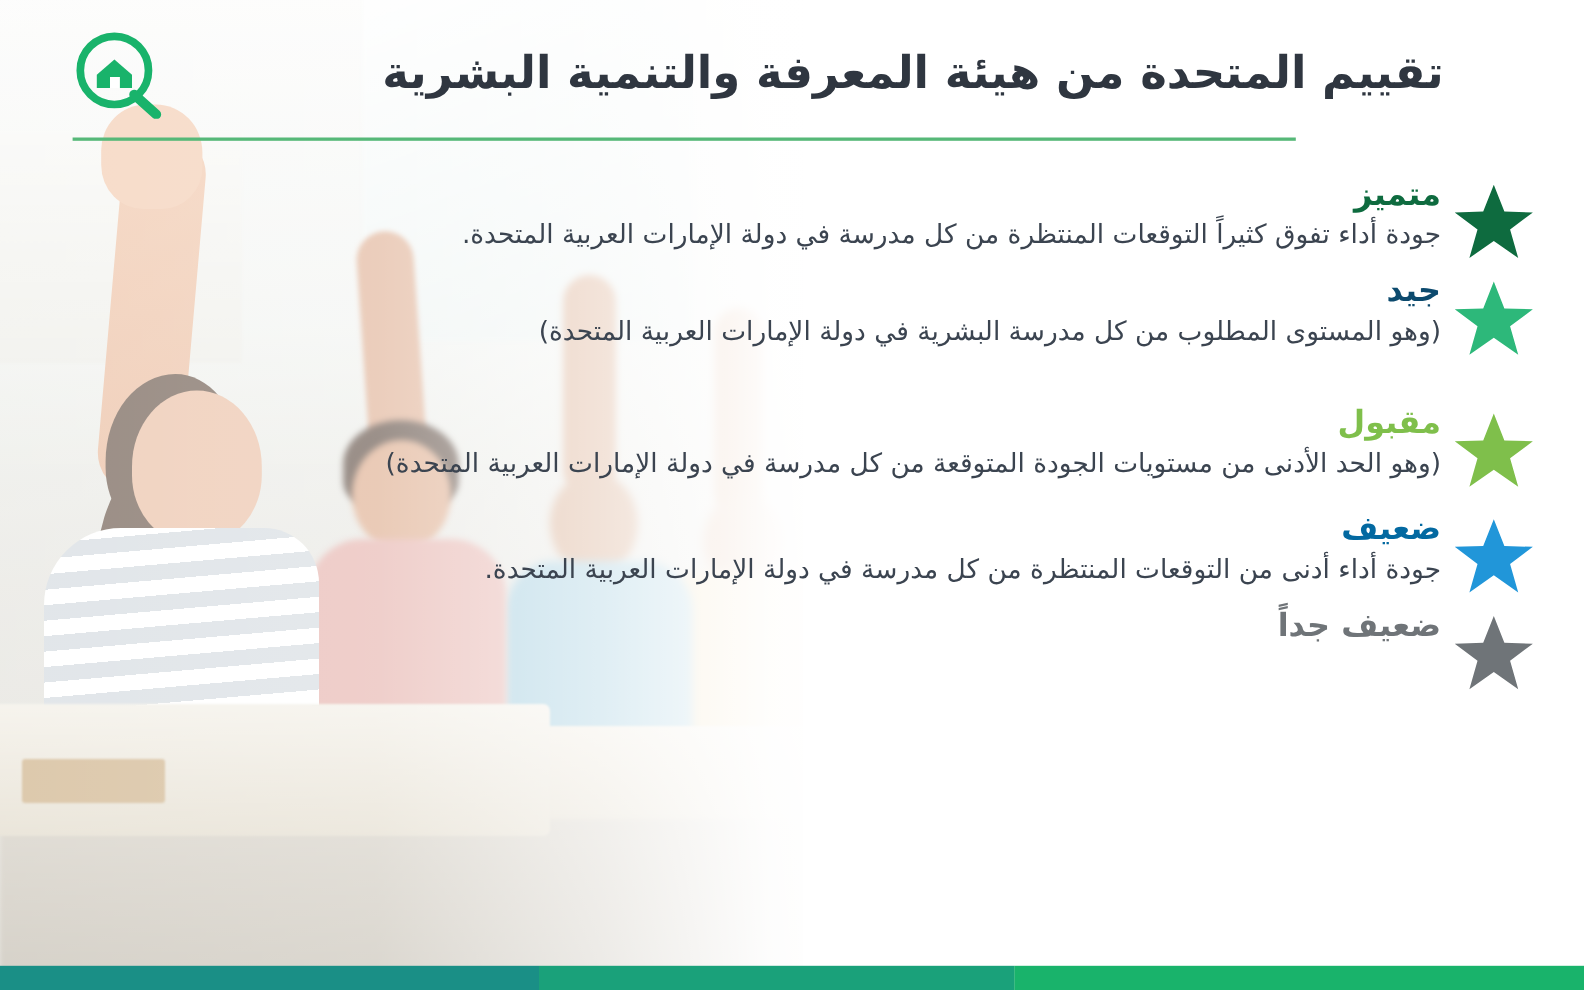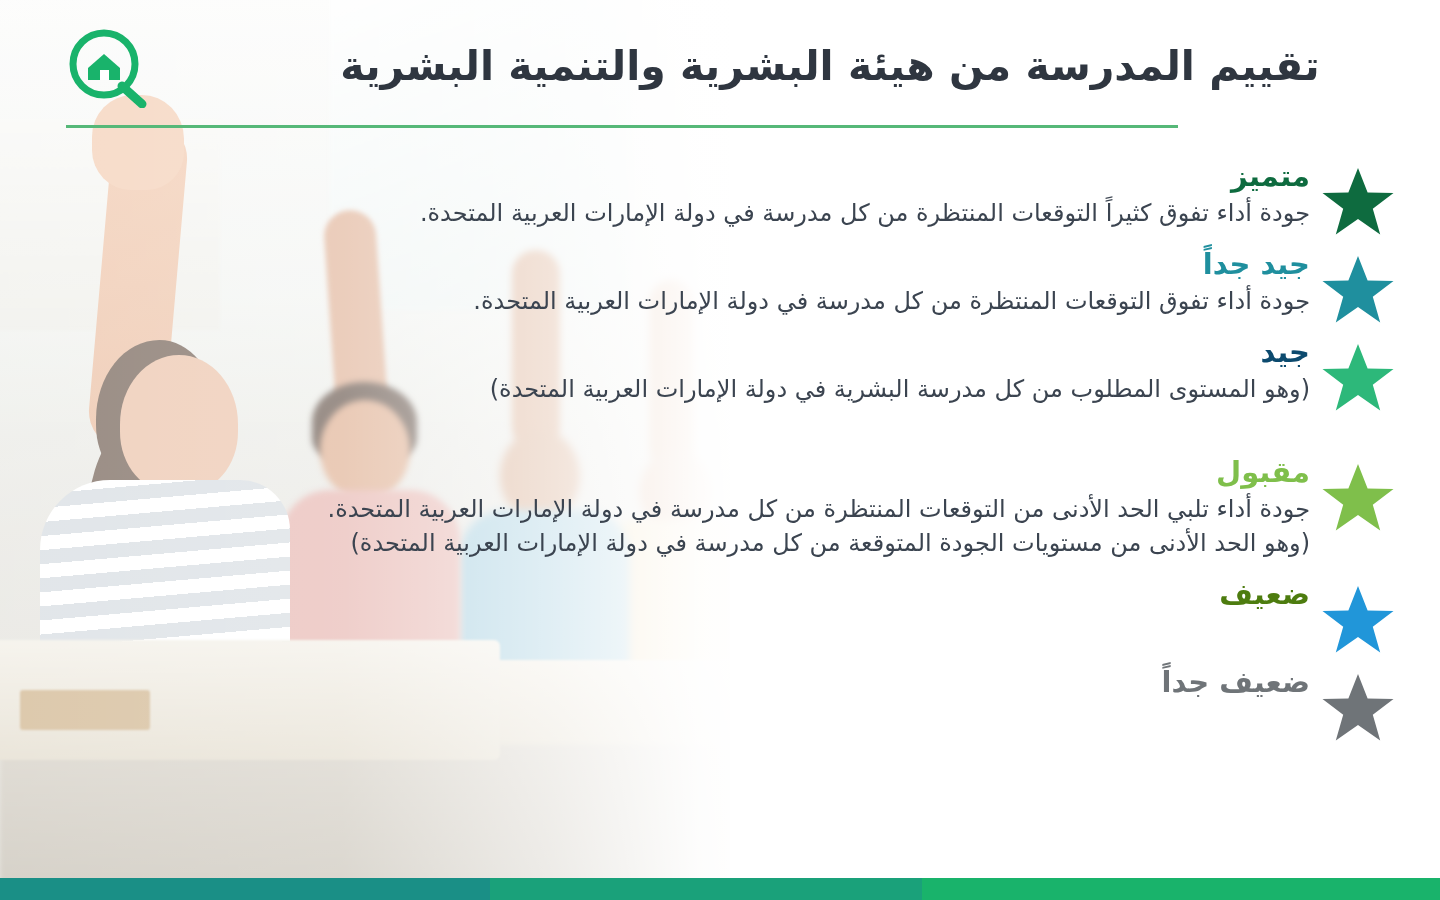--- a/index.html
+++ b/index.html
@@ -224,53 +224,40 @@
 
   <div class="header">
     <div class="logo">
       <svg viewBox="0 0 92 80" width="92" height="80" aria-hidden="true">
         <circle cx="42" cy="36" r="31" fill="none" stroke="#19b36b" stroke-width="7"></circle>
         <path d="M60 58 L80 76" stroke="#19b36b" stroke-width="9" stroke-linecap="round"></path>
         <path d="M26 40 L42 26 L58 40 L58 52 L26 52 Z" fill="#19b36b"></path>
         <rect x="38" y="42" width="9" height="10" fill="#ffffff"></rect>
       </svg>
     </div>
-    <div class="title">تقييم المدرسة من هيئة البشرية والتنمية البشرية</div>
+    <div class="title">تقييم المتحدة من هيئة المعرفة والتنمية البشرية</div>
     <div class="title-rule"></div>
   </div>
 
   <div class="rows">
 
     <div class="row">
       <div class="star-cell">
         <svg class="star" viewBox="0 0 100 96">
           <polygon points="50,2 63,35 98,36 70,57 80,92 50,71 20,92 30,57 2,36 37,35" fill="#0e6b3f"></polygon>
         </svg>
       </div>
       <div class="text-cell">
         <div class="rating-label" style="color:#0e6b3f">متميز</div>
         <div class="rating-desc">
           <span class="ln">جودة أداء تفوق كثيراً التوقعات المنتظرة من كل مدرسة في دولة الإمارات العربية المتحدة.</span>
         </div>
       </div>
     </div>
 
-    <div class="row">
-      <div class="star-cell">
-        <svg class="star" viewBox="0 0 100 96">
-          <polygon points="50,2 63,35 98,36 70,57 80,92 50,71 20,92 30,57 2,36 37,35" fill="#1f8f9e"></polygon>
-        </svg>
-      </div>
-      <div class="text-cell">
-        <div class="rating-label" style="color:#1f8f9e">جيد جداً</div>
-        <div class="rating-desc">
-          <span class="ln">جودة أداء تفوق التوقعات المنتظرة من كل مدرسة في دولة الإمارات العربية المتحدة.</span>
-        </div>
-      </div>
-    </div>
 
     <div class="row row-good">
       <div class="star-cell">
         <svg class="star" viewBox="0 0 100 96">
           <polygon points="50,2 63,35 98,36 70,57 80,92 50,71 20,92 30,57 2,36 37,35" fill="#2db87a"></polygon>
         </svg>
       </div>
       <div class="text-cell">
         <div class="rating-label" style="color:#0c4a6e">جيد</div>
         <div class="rating-desc">
@@ -281,34 +268,36 @@
 
     <div class="row row-accept">
       <div class="star-cell">
         <svg class="star" viewBox="0 0 100 96">
           <polygon points="50,2 63,35 98,36 70,57 80,92 50,71 20,92 30,57 2,36 37,35" fill="#7fbf4b"></polygon>
         </svg>
       </div>
       <div class="text-cell">
         <div class="rating-label" style="color:#7fbf4b">مقبول</div>
         <div class="rating-desc">
-          <span class="ln">جودة أداء تلبي الحد الأدنى من التوقعات المنتظرة من كل مدرسة في دولة الإمارات العربية المتحدة.</span>
           <span class="ln">(وهو الحد الأدنى من مستويات الجودة المتوقعة من كل مدرسة في دولة الإمارات العربية المتحدة)</span>
         </div>
       </div>
     </div>
 
     <div class="row">
       <div class="star-cell">
         <svg class="star" viewBox="0 0 100 96">
           <polygon points="50,2 63,35 98,36 70,57 80,92 50,71 20,92 30,57 2,36 37,35" fill="#2196d9"></polygon>
         </svg>
       </div>
       <div class="text-cell">
-        <div class="rating-label" style="color:#4d7c0f">ضعيف</div>
+        <div class="rating-label" style="color:#0369a1">ضعيف</div>
+        <div class="rating-desc">
+          <span class="ln">جودة أداء أدنى من التوقعات المنتظرة من كل مدرسة في دولة الإمارات العربية المتحدة.</span>
+        </div>
       </div>
     </div>
 
     <div class="row">
       <div class="star-cell">
         <svg class="star" viewBox="0 0 100 96">
           <polygon points="50,2 63,35 98,36 70,57 80,92 50,71 20,92 30,57 2,36 37,35" fill="#6f7478"></polygon>
         </svg>
       </div>
       <div class="text-cell">

